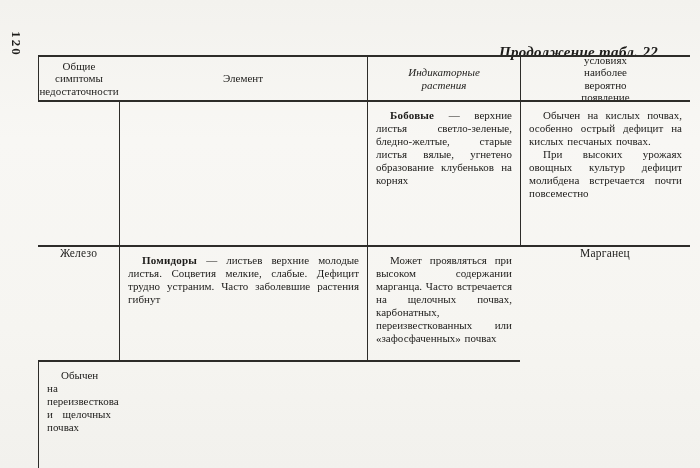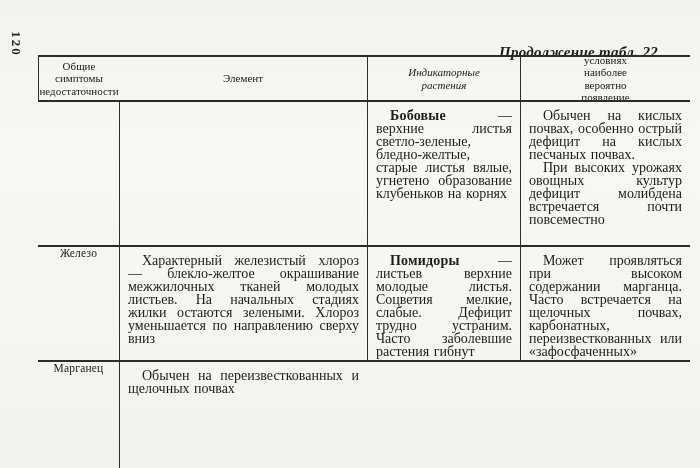--- a/index.html
+++ b/index.html
@@ -41,21 +41,21 @@
     padding: 2px 8px;
   }
   .th.narrow  { padding: 2px 30px; font-style: italic; }
   .th.narrow3 { padding: 2px 41px; }
 
   .element-cell {
     text-align: center; 
     font-size: 11.5px; letter-spacing: 0.2px;
   }
   .body {
-    font-size: 14px; line-height: 13px;
+    font-size: 11px; line-height: 13px;
     text-align: justify; padding: 7px 8px 4px 8px;
     word-spacing: 1px;
   }
   .body p { text-indent: 14px; }
   .body b { font-weight: bold; letter-spacing: 0.2px; }
 </style>
 </head>
 <body>
 
 <div class="page">
@@ -75,23 +75,20 @@
     <div class="cell hline vline body">
       <p><b>Бобовые</b><span> — верхние листья светло-зеленые, бледно-желтые, старые листья вялые, угнетено образование клубеньков на корнях</span></p>
     </div>
     <div class="cell hline vline body">
       <p>Обычен на кислых почвах, особенно острый дефицит на кислых песчаных почвах.</p>
       <p>При высоких урожаях овощных культур дефицит молибдена встречается почти повсеместно</p>
     </div>
 
     <div class="cell hline element-cell">Железо</div>
     <div class="cell hline vline body">
-      <p>Характерный железистый хлороз — блекло-желтое окрашивание межжилочных тканей молодых листьев. На начальных стадиях жилки остаются зелеными. Хлороз уменьшается по направлению сверху вниз</p>
-    </div>
-    <div class="cell hline vline body">
       <p><b>Помидоры</b><span> — листьев верхние молодые листья. Соцветия мелкие, слабые. Дефицит трудно устраним. Часто заболевшие растения гибнут</span></p>
     </div>
     <div class="cell hline vline body">
       <p>Может проявляться при высоком содержании марганца. Часто встречается на щелочных почвах, карбонатных, переизвесткованных или «зафосфаченных» почвах</p>
     </div>
 
     <div class="cell element-cell">Марганец</div>
     <div class="cell vline body">
       <p>Обычен на переизвесткованных и щелочных почвах</p>
     </div>

